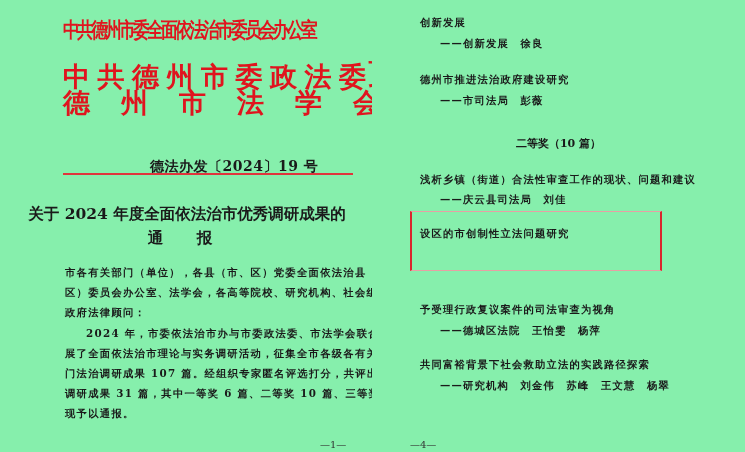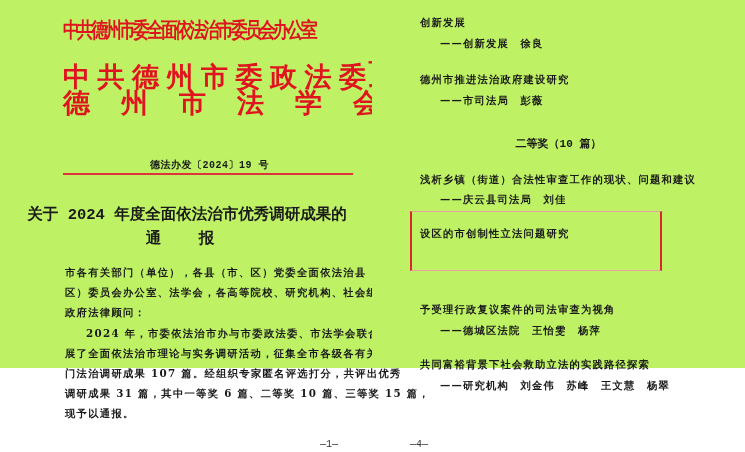--- a/index.html
+++ b/index.html
@@ -2,33 +2,33 @@
 <html><head>
 <meta charset="utf-8">
 <style>
   html, body { margin: 0; padding: 0; }
   body {
     width: 745px; height: 452px; overflow: hidden;
     background: #ffffff; position: relative;
     font-family: "DejaVu Serif", "Liberation Serif", serif;
     color: #1a1a1a;
   }
-  .page { position: absolute; top: 0; height: 368px; background: #bef264; }
+  .page { position: absolute; top: 0; height: 452px; background: #86efac; }
   #left-page { left: 0; width: 372px; }
   #right-page { left: 372px; width: 373px; }
-  .abs { position: absolute; white-space: nowrap; font-family: Liberation Mono, monospace; }
+  .abs { position: absolute; white-space: nowrap; }
 
   
   .hdr { color: #e0141e; font-family: "DejaVu Serif", serif; font-weight: bold; }
   #hdr1 { left: 63px; top: 16px; font-size: 21px; letter-spacing: -3.5px; transform: scaleX(0.8); transform-origin: left top; }
   #hdr2 { left: 63px; top: 50px; font-size: 27px; letter-spacing: 7.5px; }
   #hdr2 .big { font-size: 36px; letter-spacing: -2px; font-weight: normal; position: relative; top: -3px; margin-left: -6px; }
   #hdr3 { left: 63px; top: 85px; font-size: 27px; letter-spacing: 31px; }
 
-  #docno { left: 150px; top: 158px; font-size: 10px; font-weight: bold; letter-spacing: 0.5px; }
+  #docno { left: 150px; top: 158px; font-size: 14px; font-weight: bold; letter-spacing: 0.5px; }
   #red-rule { position: absolute; left: 63px; top: 173px; width: 290px; height: 2px; background: #e0343c; }
 
   #title { left: 22px; width: 330px; text-align: center; top: 204px; font-size: 15.5px; font-weight: bold; white-space: nowrap; }
   #subtitle { left: 22px; width: 330px; text-align: center; top: 228px; font-size: 15.5px; font-weight: bold; letter-spacing: 14px; }
 
   .bline { position: absolute; left: 65px; font-size: 10.3px; letter-spacing: 1.3px; white-space: nowrap; font-weight: bold; }
   .indent { left: 86px; }
 
   #page1-num { left: 320px; top: 439px; font-size: 10px; color: #333; }
 

